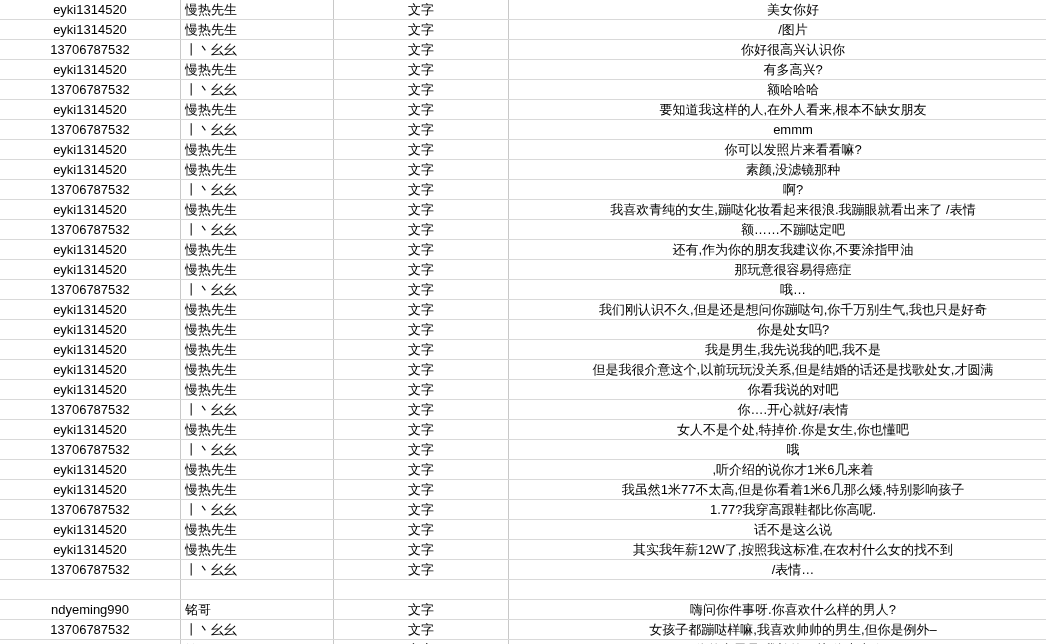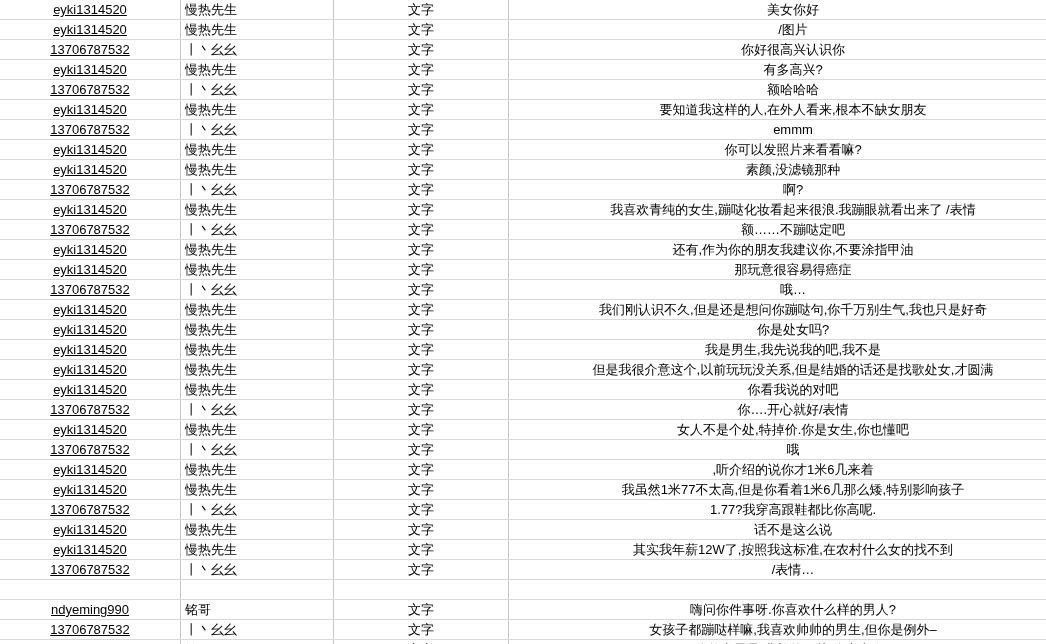--- a/index.html
+++ b/index.html
@@ -24,21 +24,21 @@
     height: 19px;
     line-height: 19px;
     padding: 0 4px;
     border-right: 1px solid #c8c8c8;
     border-bottom: 1px solid #d9d9d9;
     white-space: nowrap;
     overflow: hidden;
     vertical-align: middle;
     font-size: 13px;
   }
-  .col-a { width: 172px; text-align: center; text-decoration: underline; }
+  .col-a { width: 172px; text-align: center; }
   .col-b { width: 144px; }
   .col-c { width: 166px; text-align: center; }
   .col-d { width: 560px; text-align: center; border-right: none; }
   tr.blank td {
     border-bottom: 1px solid #d9d9d9;
   }
   tr.blank td.col-d { border-right: none; }
 </style>
 </head>
 <body>

